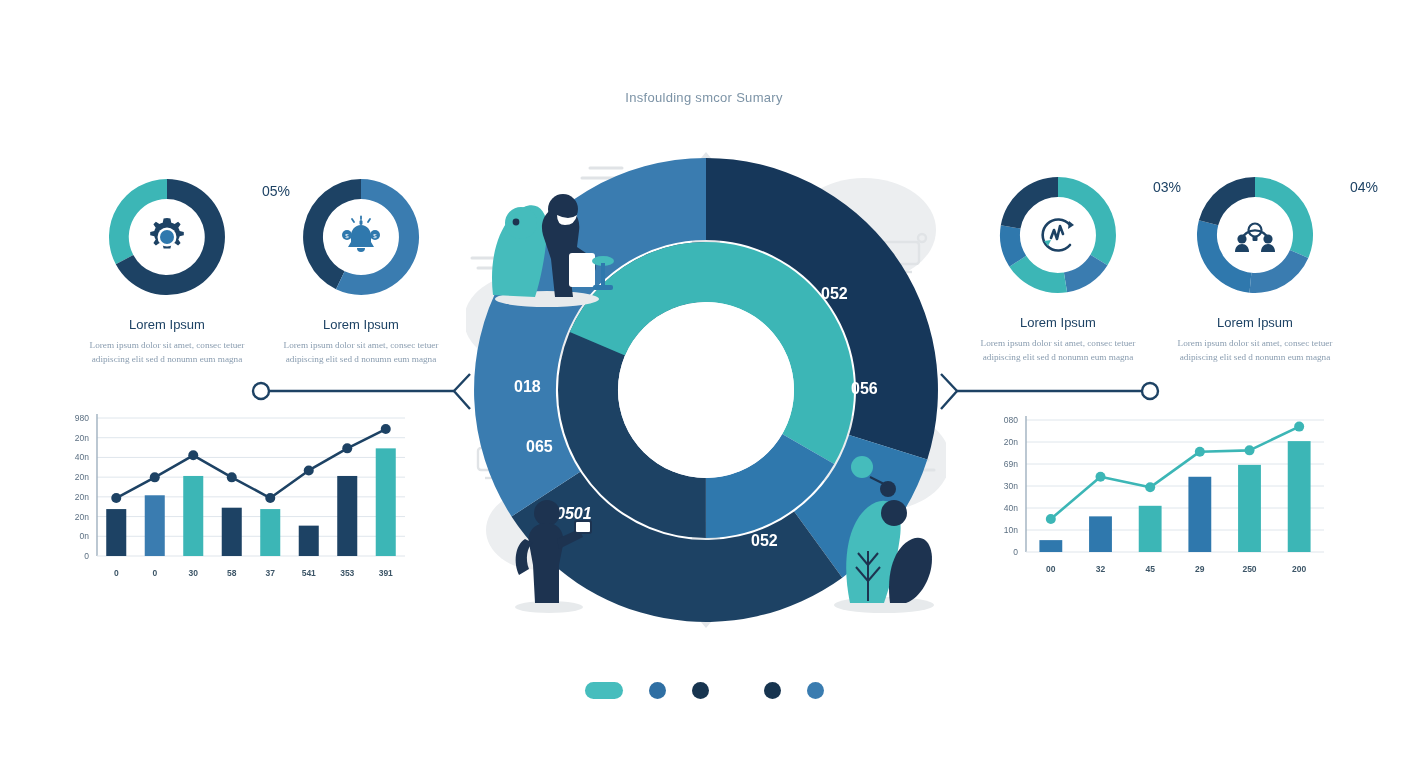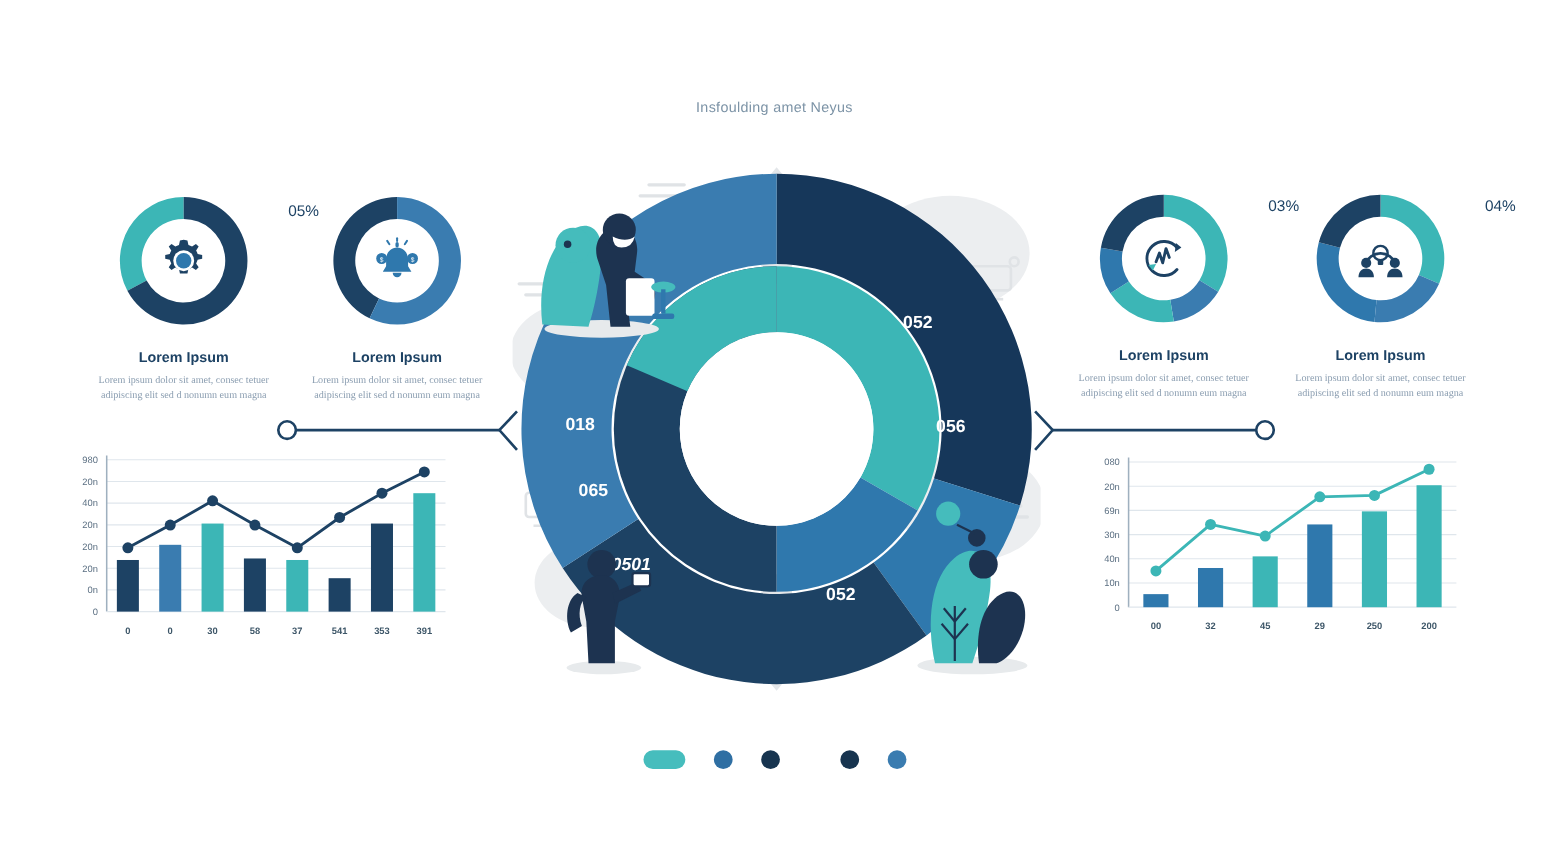--- a/index.html
+++ b/index.html
@@ -28,21 +28,21 @@
   .ring-wrap svg{display:block;}
   .ring-icon{
     position:absolute;left:50%;top:50%;transform:translate(-50%,-50%);
     width:52px;height:52px;display:flex;align-items:center;justify-content:center;
   }
   .pct{
     position:absolute;font-size:14px;font-weight:normal;color:#1d4264;
     top:16px;right:-34px;
   }
   .card h3{
-    margin:18px 0 6px 0;font-size:13px;font-weight:bold;color:#1d4264;
+    margin:18px 0 6px 0;font-size:13px;font-weight:normal;color:#1d4264;
     filter:blur(.25px);
   }
   .card p{
     margin:0;font-size:9.2px;line-height:1.55;color:#8a9db0;
     filter:blur(.4px);
     font-family:Liberation Serif, serif;
   }
 
   
   .connector{position:absolute;}
@@ -68,21 +68,21 @@
   .dots{position:absolute;left:0;right:0;top:682px;display:flex;justify-content:center;align-items:center;gap:0;}
   .dot{width:17px;height:17px;border-radius:50%;margin:0 13px;}
   .dot.pill{width:38px;border-radius:9px;}
   .dot.gap{margin-left:42px;}
 </style>
 </head>
 <body>
 
 <div class="stage">
 
-  <div class="subtitle">Insfoulding amet Neyus</div>
+  <div class="subtitle">Insfoulding smcor Sumary</div>
 
   <svg class="connector" style="left:466px;top:130px;" width="480" height="520">
 
     <path d="M706 22 l30 36 h-16 v70 h-28 v-70 h-16 z" transform="translate(-466,0)" fill="#e3e6e9"></path>
 
     <path d="M706 498 l30 -36 h-16 v-70 h-28 v70 h-16 z" transform="translate(-466,0)" fill="#e3e6e9"></path>
 
     <ellipse cx="398" cy="100" rx="72" ry="52" fill="#eceef0"></ellipse>
     <ellipse cx="60" cy="190" rx="62" ry="46" fill="#eceef0"></ellipse>
     <ellipse cx="418" cy="330" rx="66" ry="50" fill="#eceef0"></ellipse>

